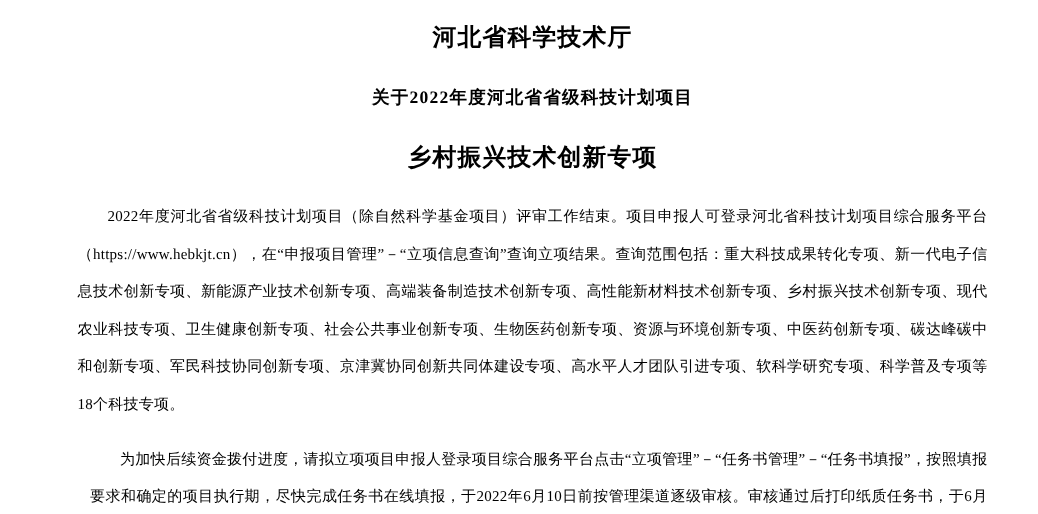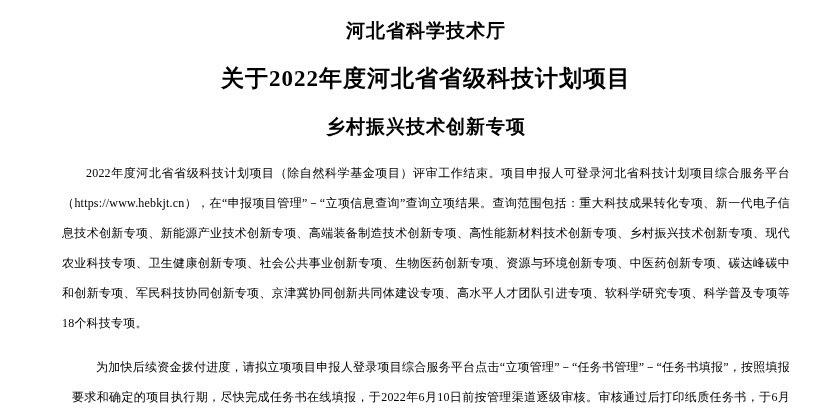--- a/index.html
+++ b/index.html
@@ -27,21 +27,21 @@
     font-weight: bold;
     letter-spacing: 1px;
   }
   .title-line-1 {
     font-size: 19px;
     line-height: 30px;
     margin-top: 4px;
     margin-bottom: 18px;
   }
   .title-line-2 {
-    font-size: 23px;
+    font-size: 14px;
     line-height: 30px;
     margin-bottom: 18px;
   }
   .title-line-3 {
     font-size: 19px;
     line-height: 30px;
     margin-bottom: 16px;
   }
   .body-block {
     margin-top: 10px;

